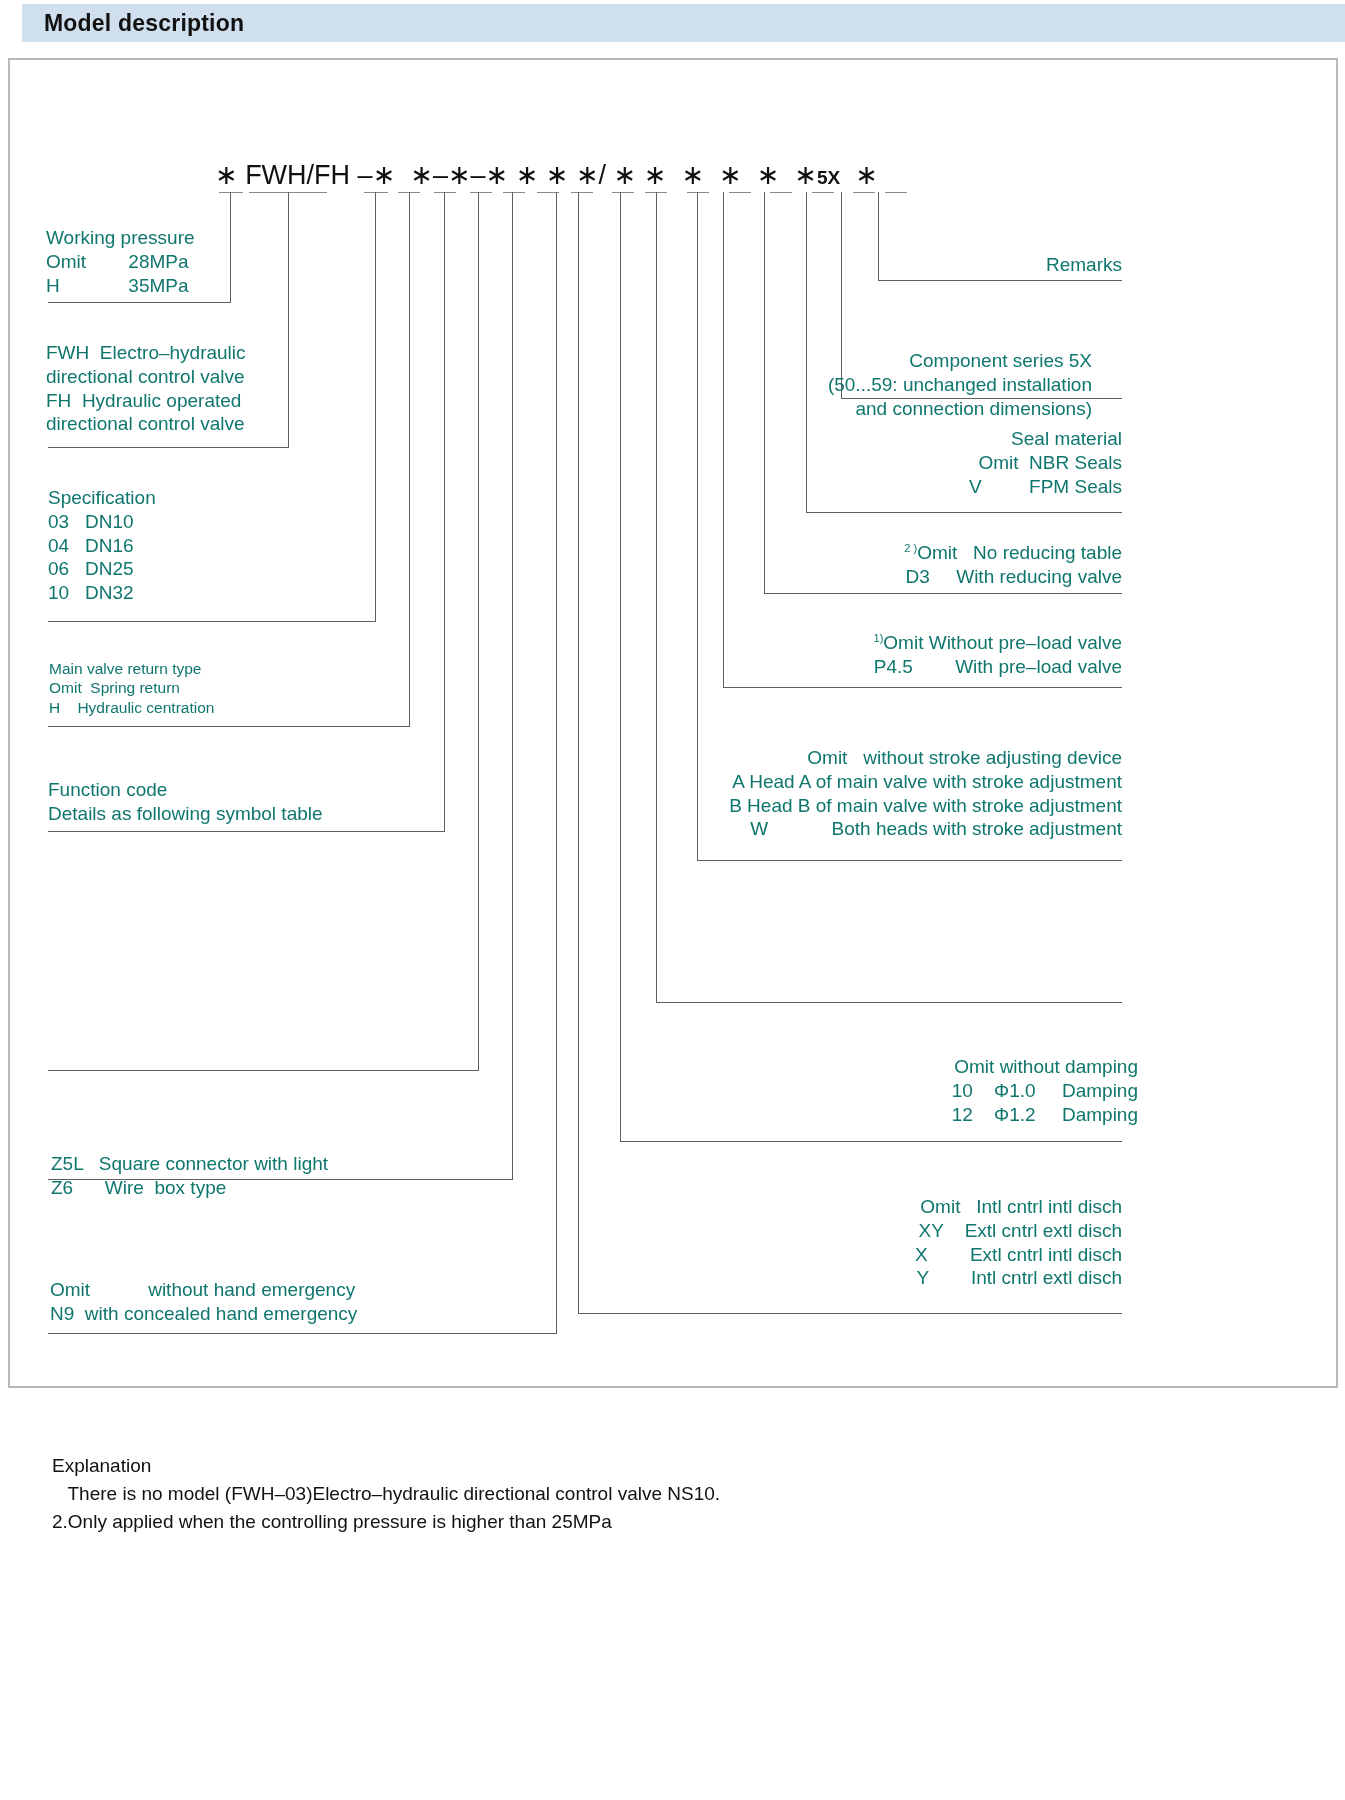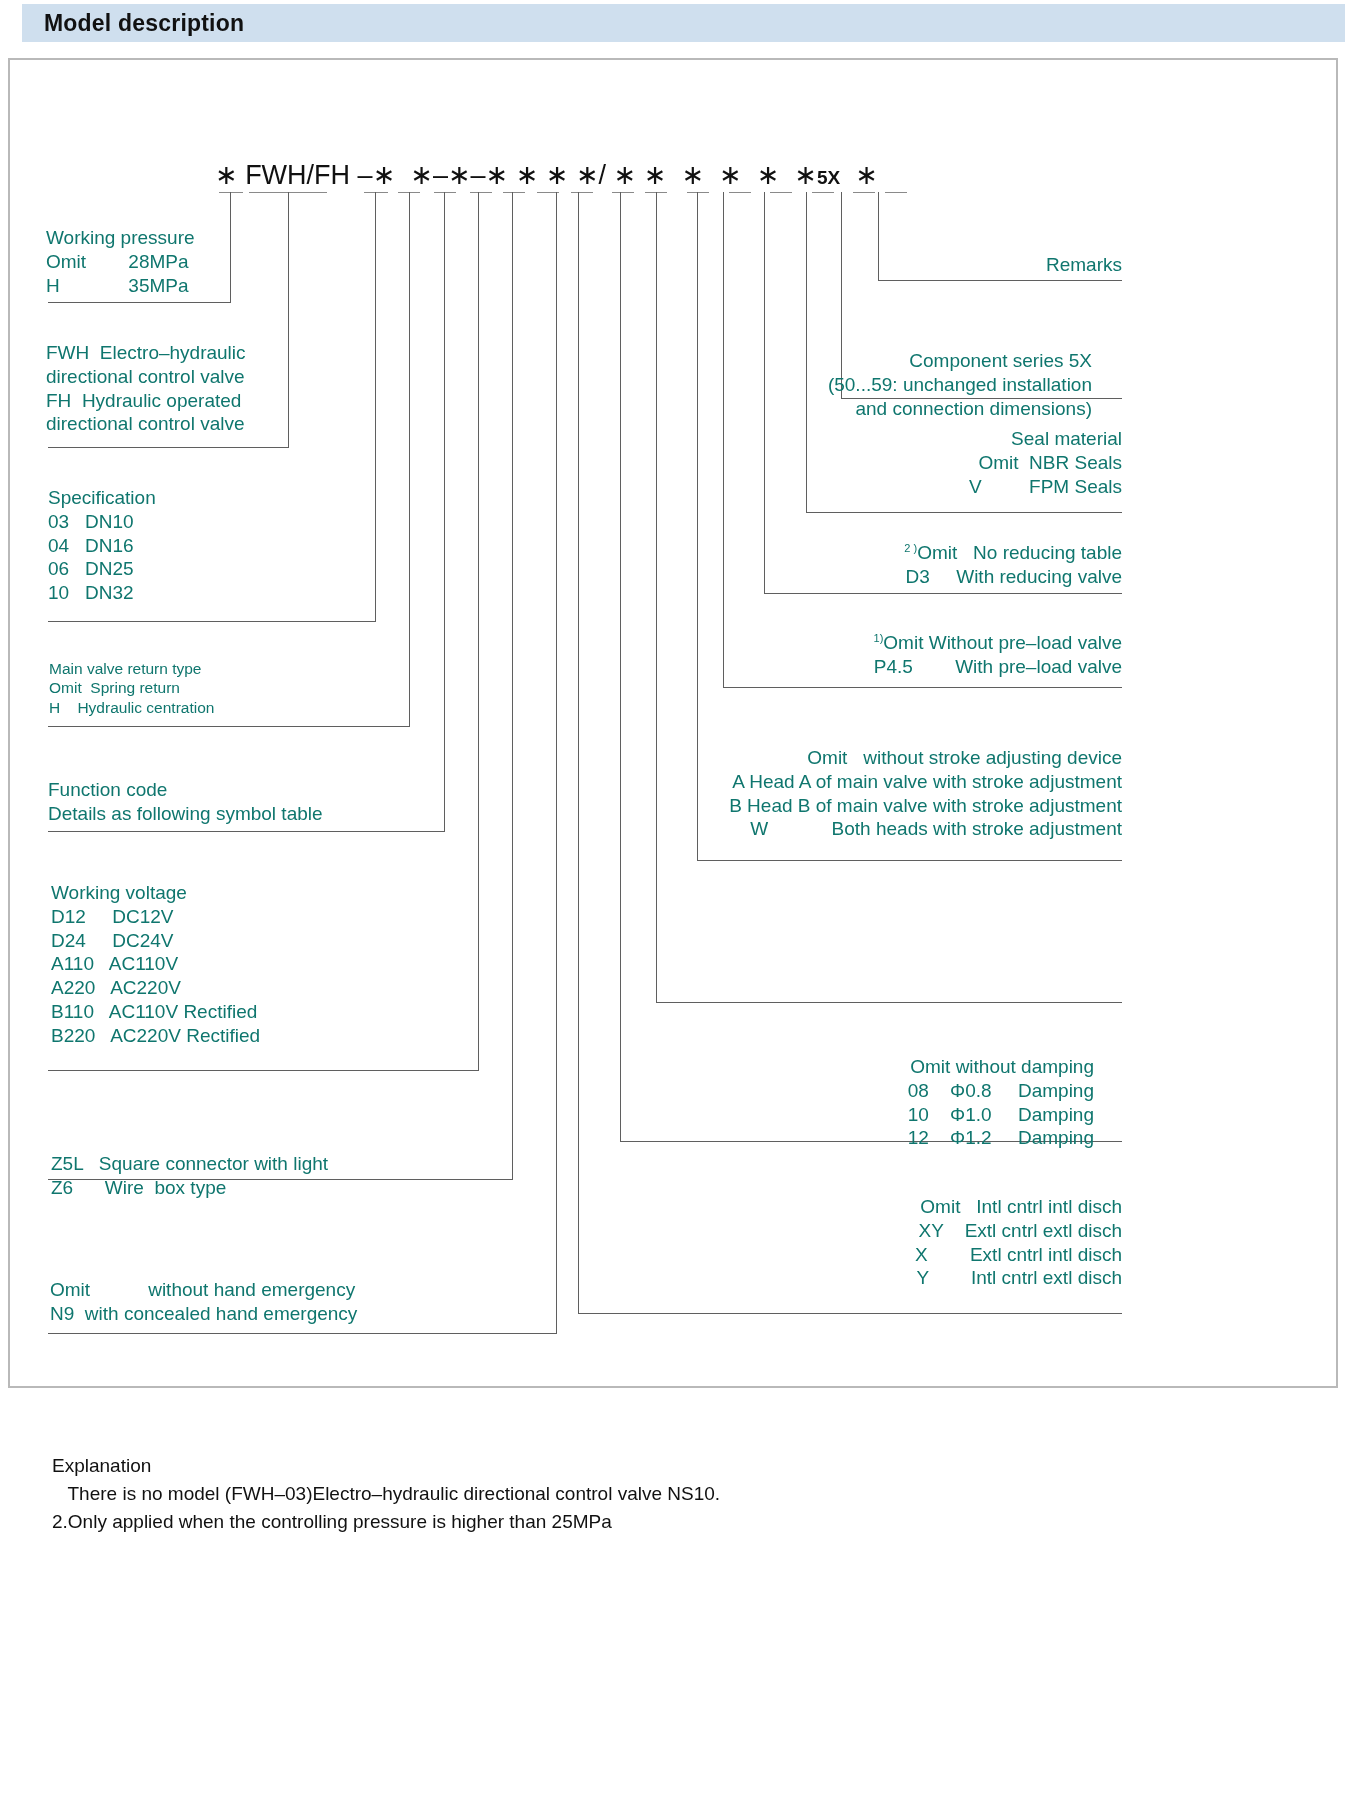--- a/index.html
+++ b/index.html
@@ -239,29 +239,20 @@
     <div class="ln">Main valve return type</div>
     <div class="ln">Omit  Spring return</div>
     <div class="ln">H    Hydraulic centration</div>
   </div>
 
   <div class="blk left-blk" style="left:48px; top:778px;">
     <div class="ln">Function code</div>
     <div class="ln">Details as following symbol table</div>
   </div>
 
-  <div class="blk left-blk" style="left:51px; top:881px;">
-    <div class="ln">Working voltage</div>
-    <div class="ln">D12     DC12V</div>
-    <div class="ln">D24     DC24V</div>
-    <div class="ln">A110   AC110V</div>
-    <div class="ln">A220   AC220V</div>
-    <div class="ln">B110   AC110V Rectified</div>
-    <div class="ln">B220   AC220V Rectified</div>
-  </div>
 
   <div class="blk left-blk" style="left:51px; top:1152px;">
     <div class="ln">Z5L   Square connector with light</div>
     <div class="ln">Z6      Wire  box type</div>
   </div>
 
   <div class="blk left-blk" style="left:50px; top:1278px;">
     <div class="ln">Omit           without hand emergency</div>
     <div class="ln">N9  with concealed hand emergency</div>
   </div>
@@ -293,23 +284,22 @@
   </div>
 
   <div class="blk right-blk" style="left:560px; top:746px; width:562px;">
     <div class="ln">Omit   without stroke adjusting device</div>
     <div class="ln">A Head A of main valve with stroke adjustment</div>
     <div class="ln">B Head B of main valve with stroke adjustment</div>
     <div class="ln">W            Both heads with stroke adjustment</div>
   </div>
 
 
-  <div class="blk right-blk" style="left:592px; top:1055px; width:502px;">
+  <div class="blk right-blk" style="left:636px; top:1055px; width:502px;">
     <div class="ln">Omit without damping</div>
-    <div class="ln">08    Φ0.8     Damping</div>
     <div class="ln">10    Φ1.0     Damping</div>
     <div class="ln">12    Φ1.2     Damping</div>
   </div>
 
   <div class="blk right-blk" style="left:620px; top:1195px; width:502px;">
     <div class="ln">Omit   Intl cntrl intl disch</div>
     <div class="ln">XY    Extl cntrl extl disch</div>
     <div class="ln">X        Extl cntrl intl disch</div>
     <div class="ln">Y        Intl cntrl extl disch</div>
   </div>

